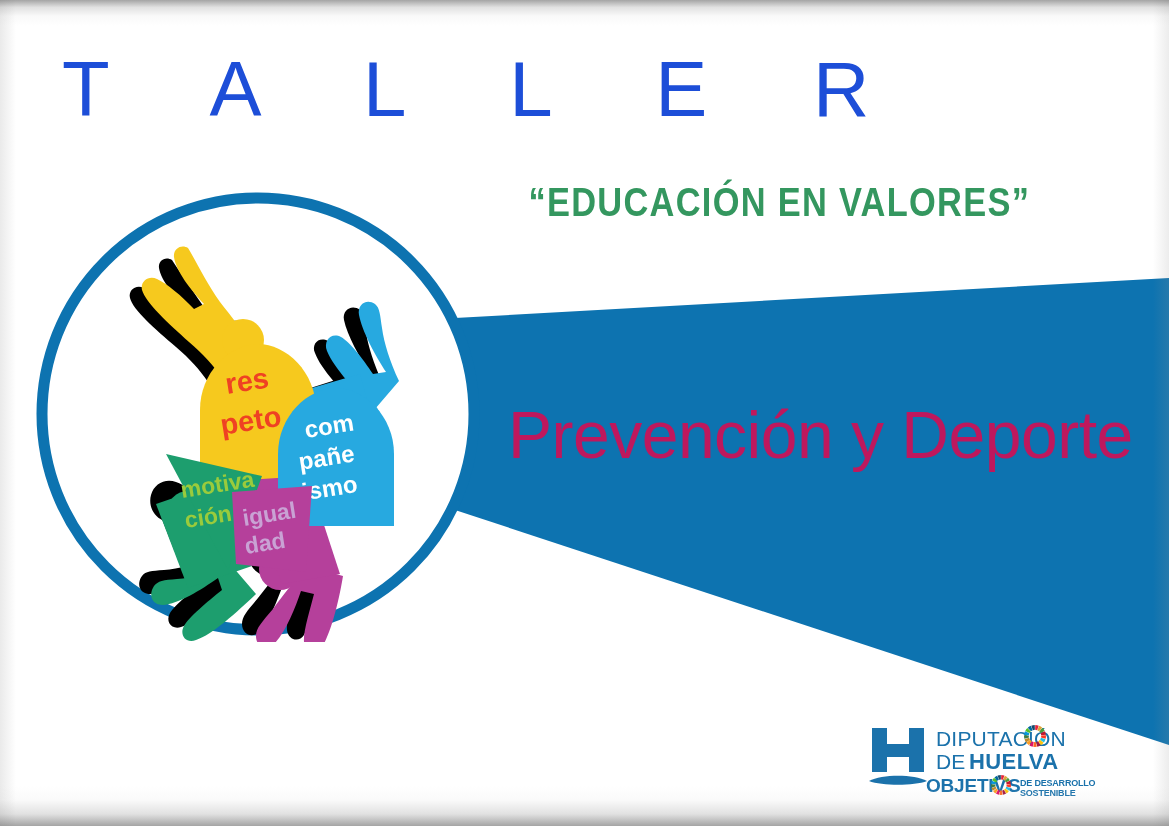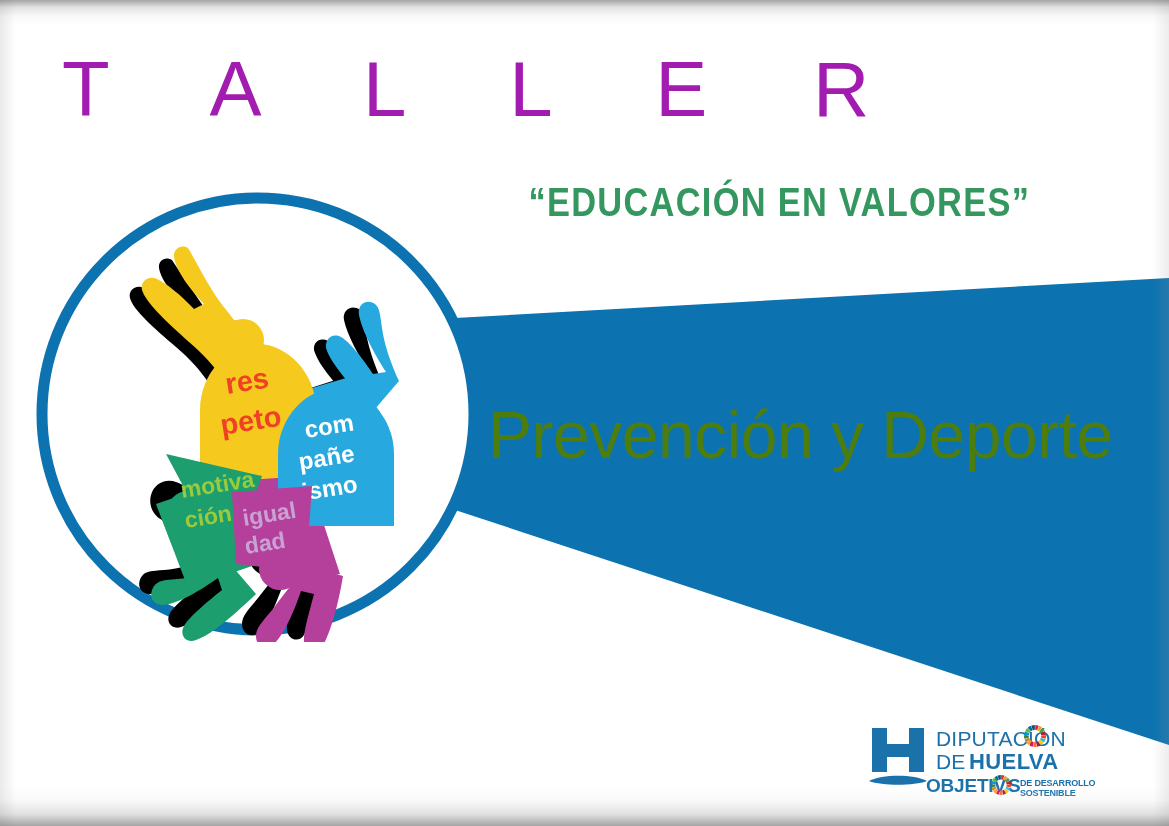--- a/index.html
+++ b/index.html
@@ -67,21 +67,21 @@
   }
 
   
   #title-taller {
     position: absolute;
     left: 62px;
     top: 50px;
     font-size: 78px;
     font-weight: 300;
     letter-spacing: 42px;
-    color: #a21caf;
+    color: #1d4ed8;
     line-height: 1;
     white-space: nowrap;
     z-index: 20;
   }
 
   #subtitle-educacion {
     position: absolute;
     left: 523px;
     top: 180px;
     width: 596px;
@@ -101,25 +101,25 @@
   #blue-wedge {
     position: absolute;
     left: 0; top: 0;
     width: 1169px; height: 826px;
     z-index: 5;
     pointer-events: none;
   }
 
   #banner-text {
     position: absolute;
-    left: 488px;
+    left: 508px;
     top: 402px;
     font-size: 66px;
     font-weight: 300;
-    color: #4d7c0f;
+    color: #be185d;
     letter-spacing: -0.5px;
     line-height: 1;
     white-space: nowrap;
     z-index: 22;
   }
 
   
   #emblem {
     position: absolute;
     left: 30px;

